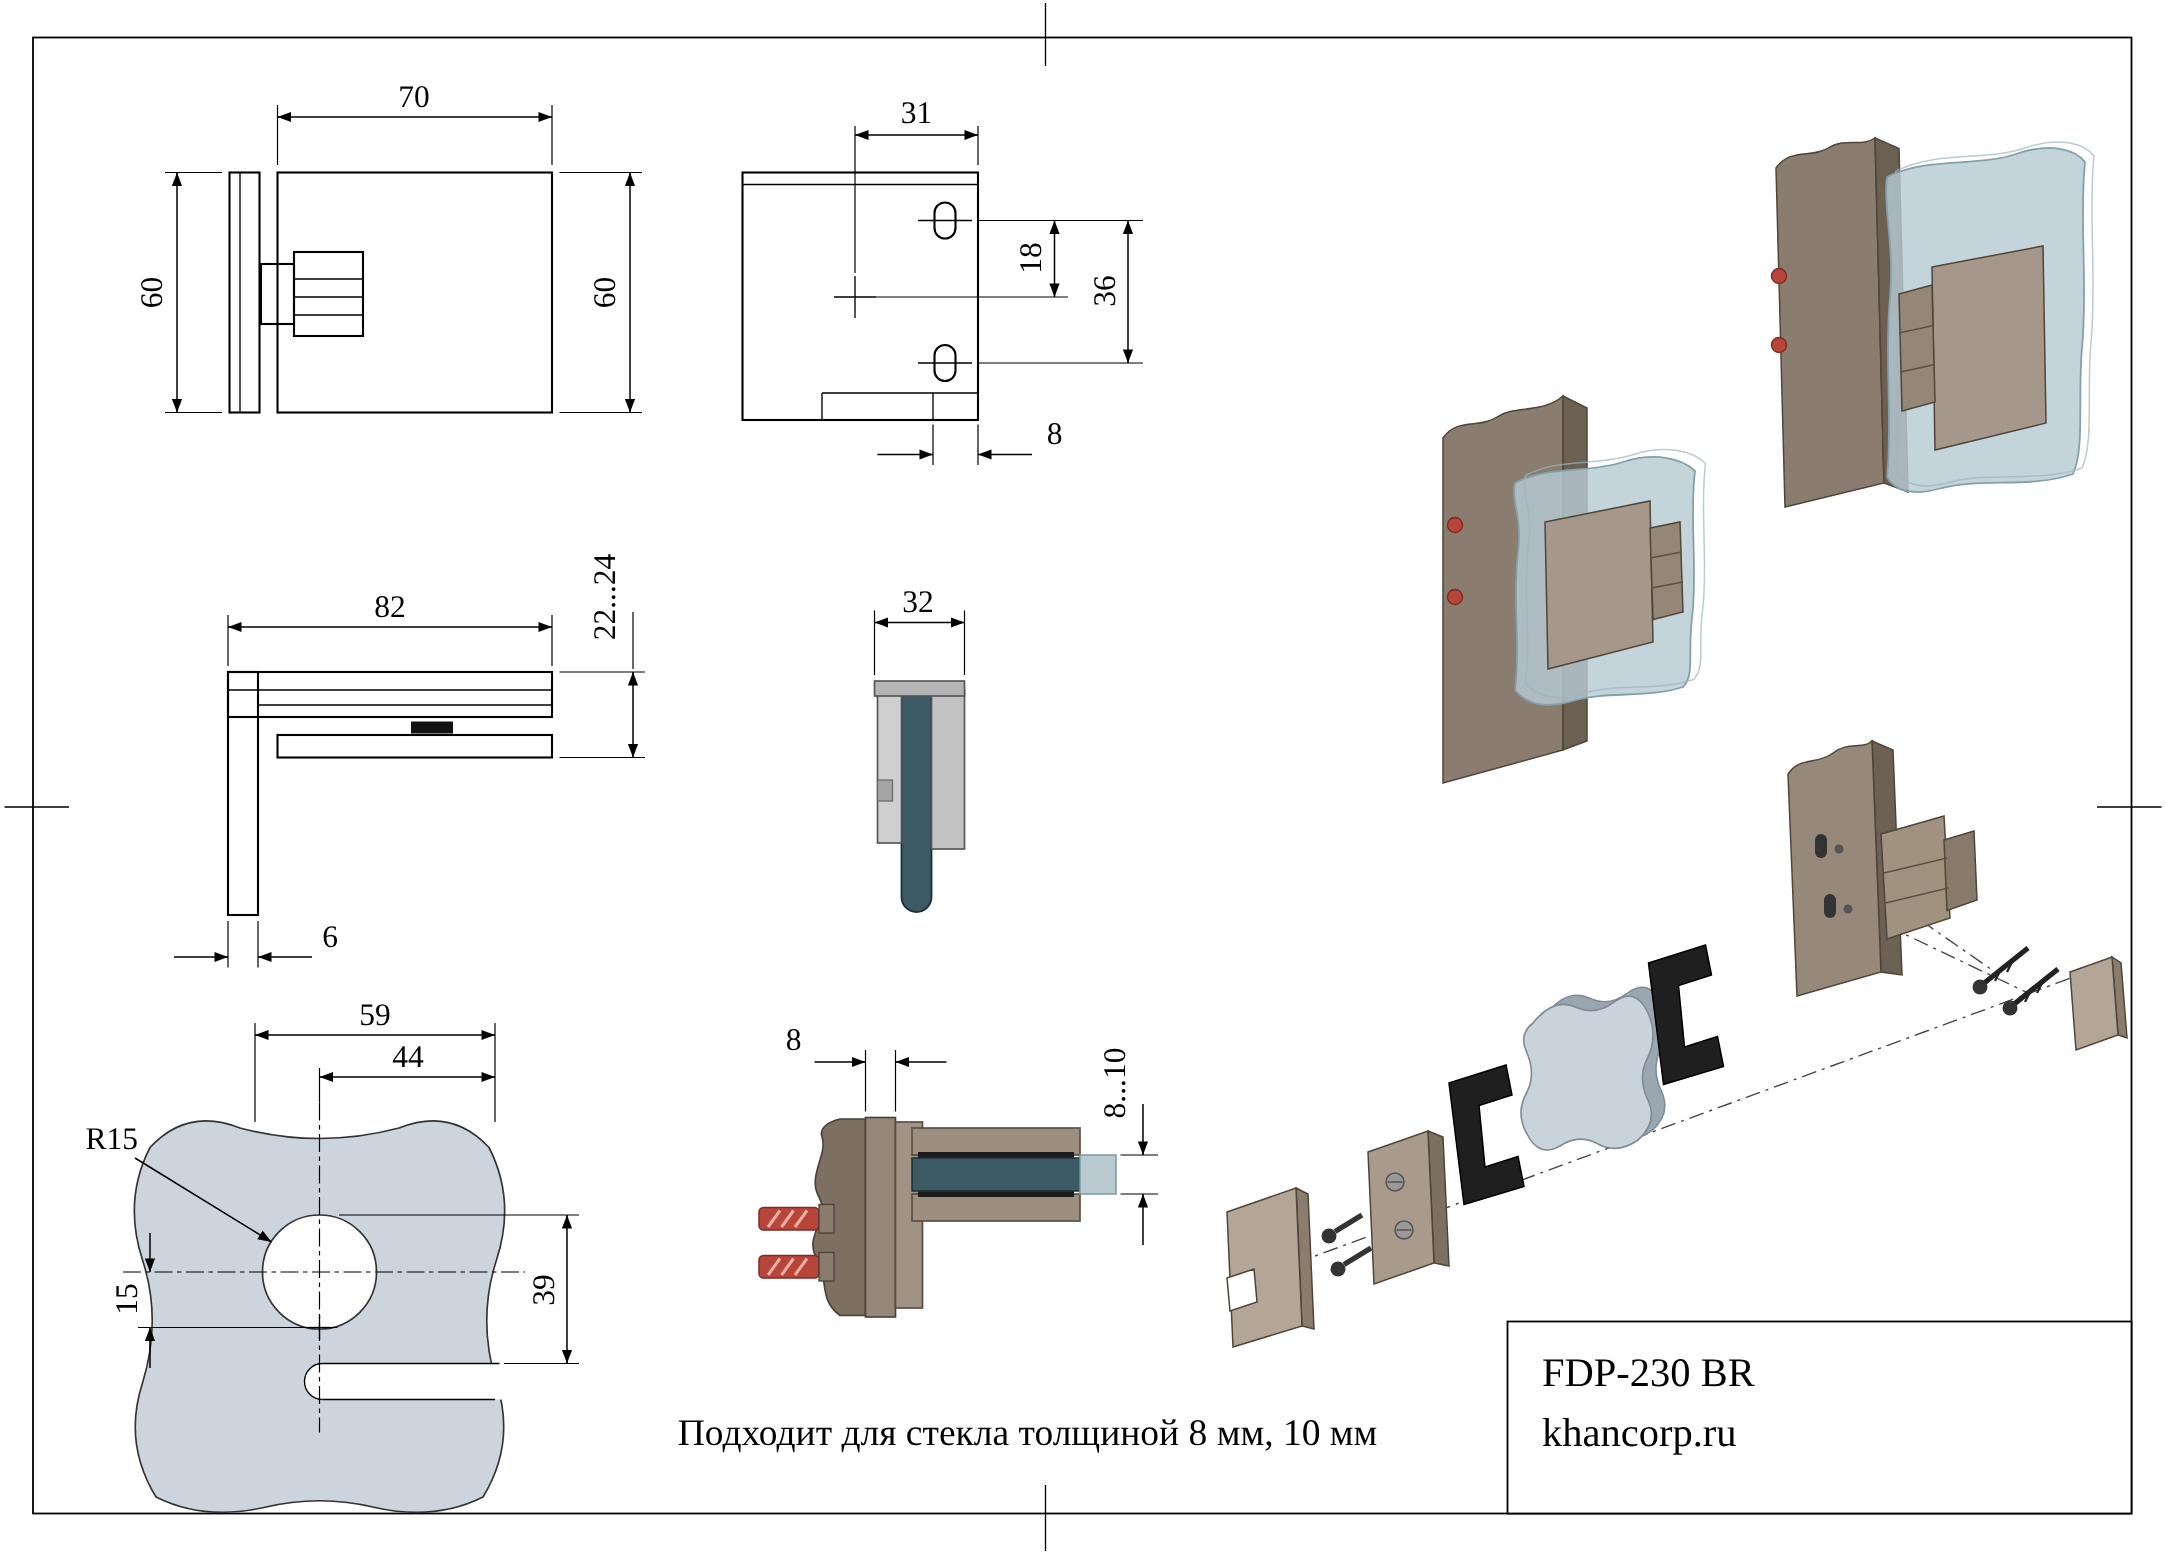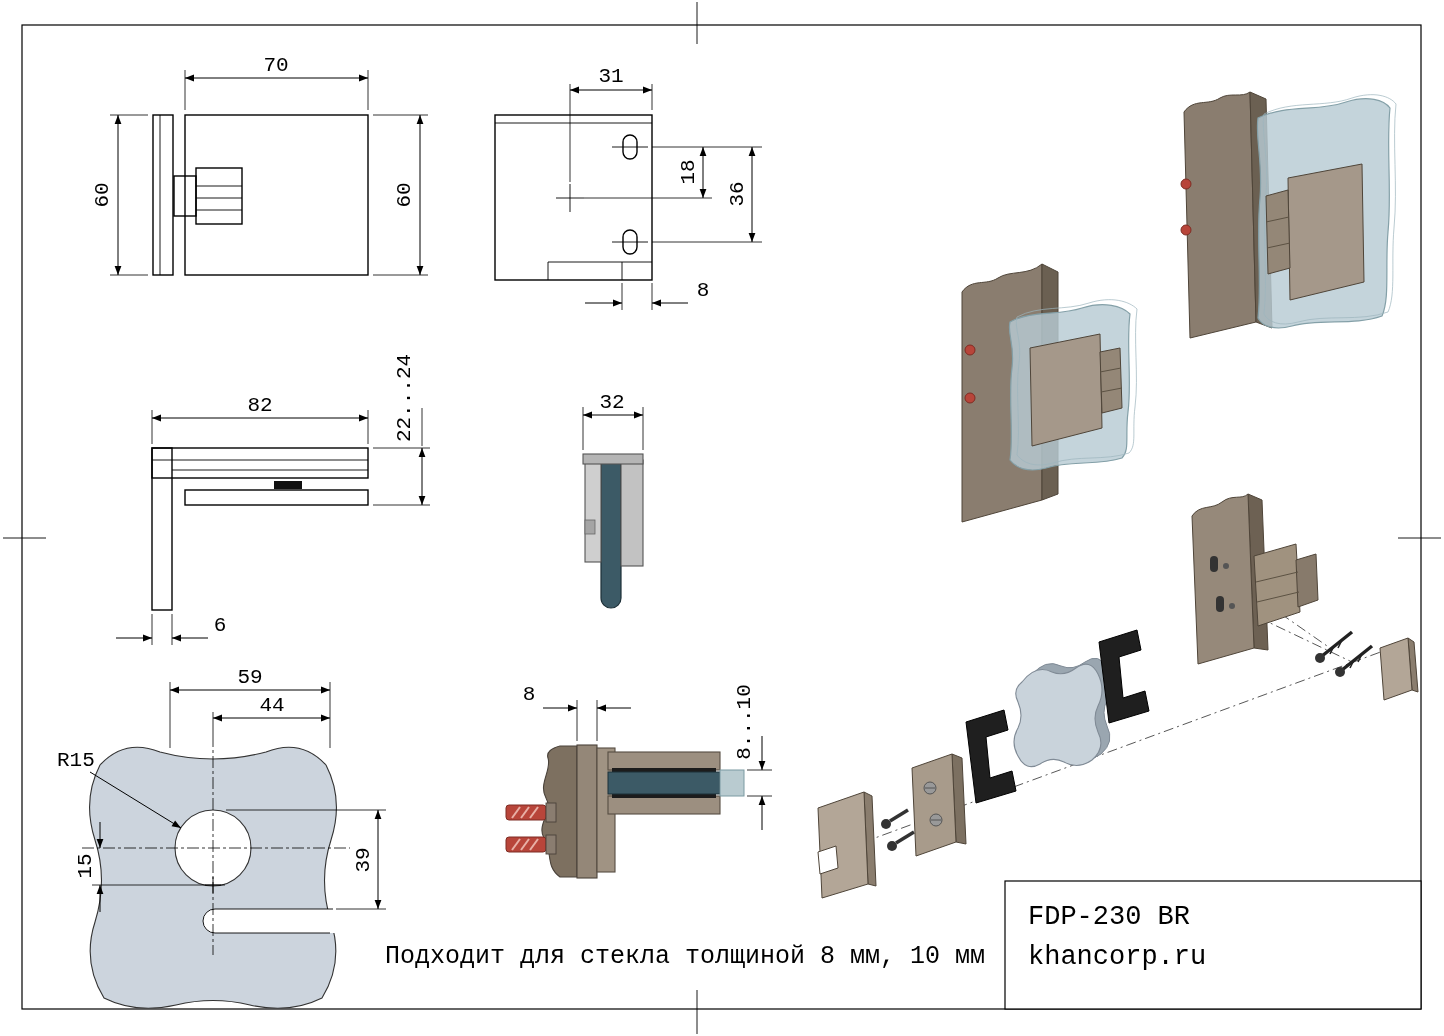--- a/index.html
+++ b/index.html
@@ -1,20 +1,20 @@
 <!DOCTYPE html>
 <html><head>
 <meta charset="utf-8">
 <style>
   html,body{margin:0;padding:0;background:#e8e8e8;}
   .canvas{
     position:relative;
     width:1444px;height:1036px;
     background:#ffffff;
-    font-family:Liberation Mono, monospace;
+    font-family:Liberation Serif, serif;
     overflow:hidden;
   }
   svg{position:absolute;left:0;top:0;}
   .outline{fill:none;stroke:#000;stroke-width:1.4;}
   .thinline{fill:none;stroke:#000;stroke-width:0.9;}
   .dimline{fill:none;stroke:#000;stroke-width:1;}
   .extline{fill:none;stroke:#000;stroke-width:0.8;}
   .centerline{fill:none;stroke:#000;stroke-width:0.8;stroke-dasharray:12 3 3 3;}
   .axisline{fill:none;stroke:#444;stroke-width:0.9;stroke-dasharray:10 4 2 4;}
   .dim-text{font-size:21px;fill:#000;}

